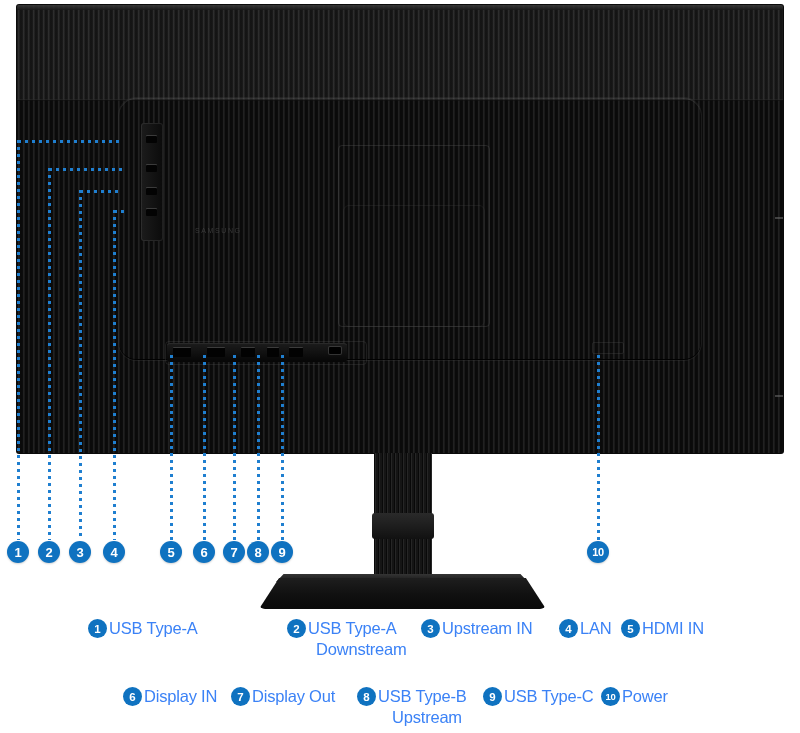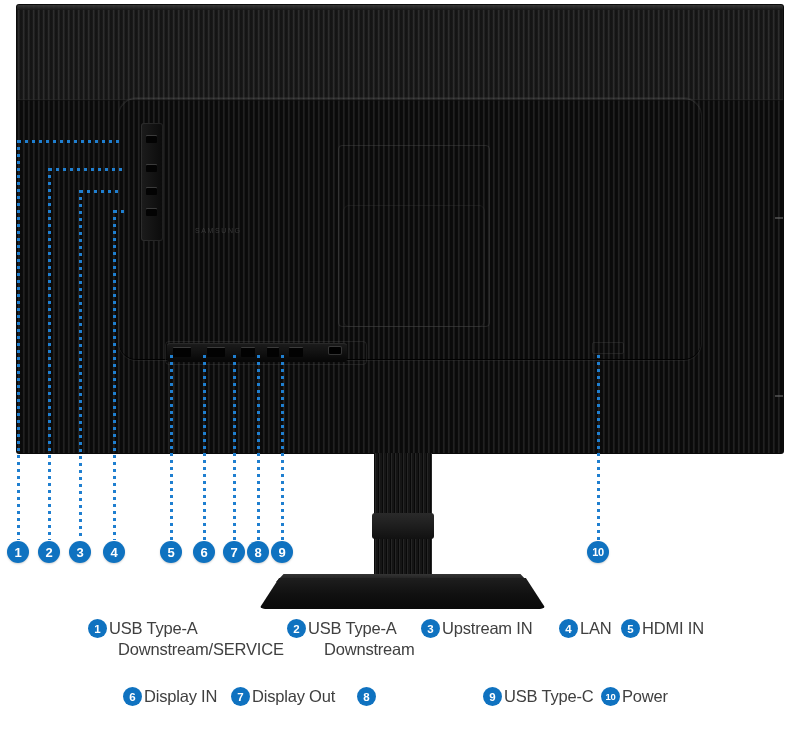--- a/index.html
+++ b/index.html
@@ -209,27 +209,27 @@
     width:19px;height:19px;border-radius:50%;
     background:#0f72c0;color:#fff;
     font-size:11.5px;font-weight:700;
     display:inline-flex;align-items:center;justify-content:center;
     flex:0 0 auto;margin-top:1px;
   }
   .lbadge.w{font-size:9.5px;letter-spacing:-.3px;}
   .ltext{
     margin-left:2px;
     font-size:16.5px;
-    color:#404040;
+    color:#3b82f6;
     line-height:21px;
     letter-spacing:-.2px;
   }
   .ltext .l2{display:block;}
   .ltext.ind1 .l2{margin-left:9px;}
-  .ltext.ind2 .l2{margin-left:16px;}
+  .ltext.ind2 .l2{margin-left:8px;}
   .ltext.ind8 .l2{margin-left:14px;}
 </style>
 </head>
 <body>
 
 <div id="stage">
 
   <div class="monitor-wrap">
 
     <div class="stand-neck-top"></div>
@@ -323,21 +323,20 @@
   </div>
 
   <div class="legend">
 
     <div class="legend-row" style="top:6px;">
 
       <div class="legend-item" style="left:88px;">
         <span class="lbadge">1</span>
         <span class="ltext ind1">
           <span class="l1">USB Type-A</span>
-          <span class="l2">Downstream/SERVICE</span>
         </span>
       </div>
 
       <div class="legend-item" style="left:287px;">
         <span class="lbadge">2</span>
         <span class="ltext ind2">
           <span class="l1">USB Type-A</span>
           <span class="l2">Downstream</span>
         </span>
       </div>
@@ -375,20 +374,24 @@
 
       <div class="legend-item" style="left:231px;">
         <span class="lbadge">7</span>
         <span class="ltext">
           <span class="l1">Display Out</span>
         </span>
       </div>
 
       <div class="legend-item" style="left:357px;">
         <span class="lbadge">8</span>
+        <span class="ltext ind8">
+          <span class="l1">USB Type-B</span>
+          <span class="l2">Upstream</span>
+        </span>
       </div>
 
       <div class="legend-item" style="left:483px;">
         <span class="lbadge">9</span>
         <span class="ltext">
           <span class="l1">USB Type-C</span>
         </span>
       </div>
 
       <div class="legend-item" style="left:601px;">

